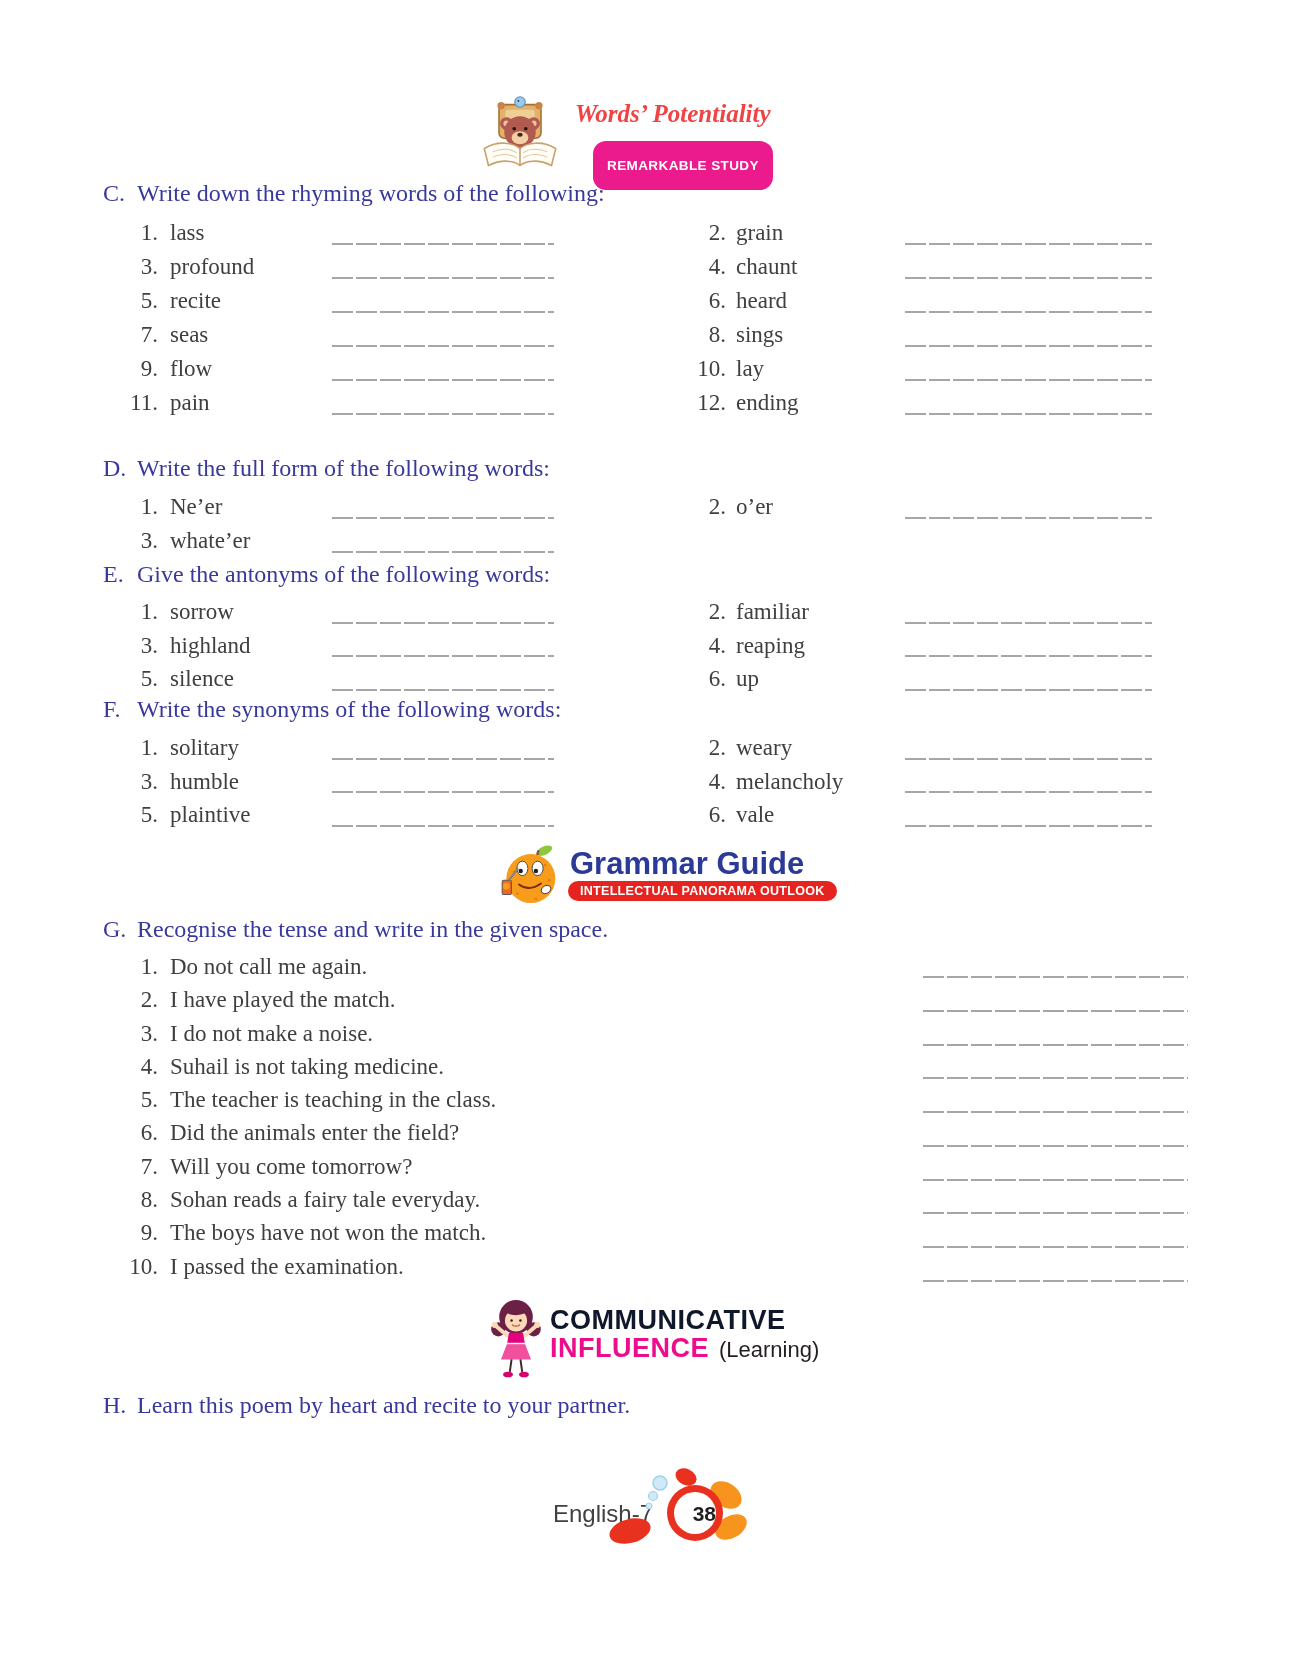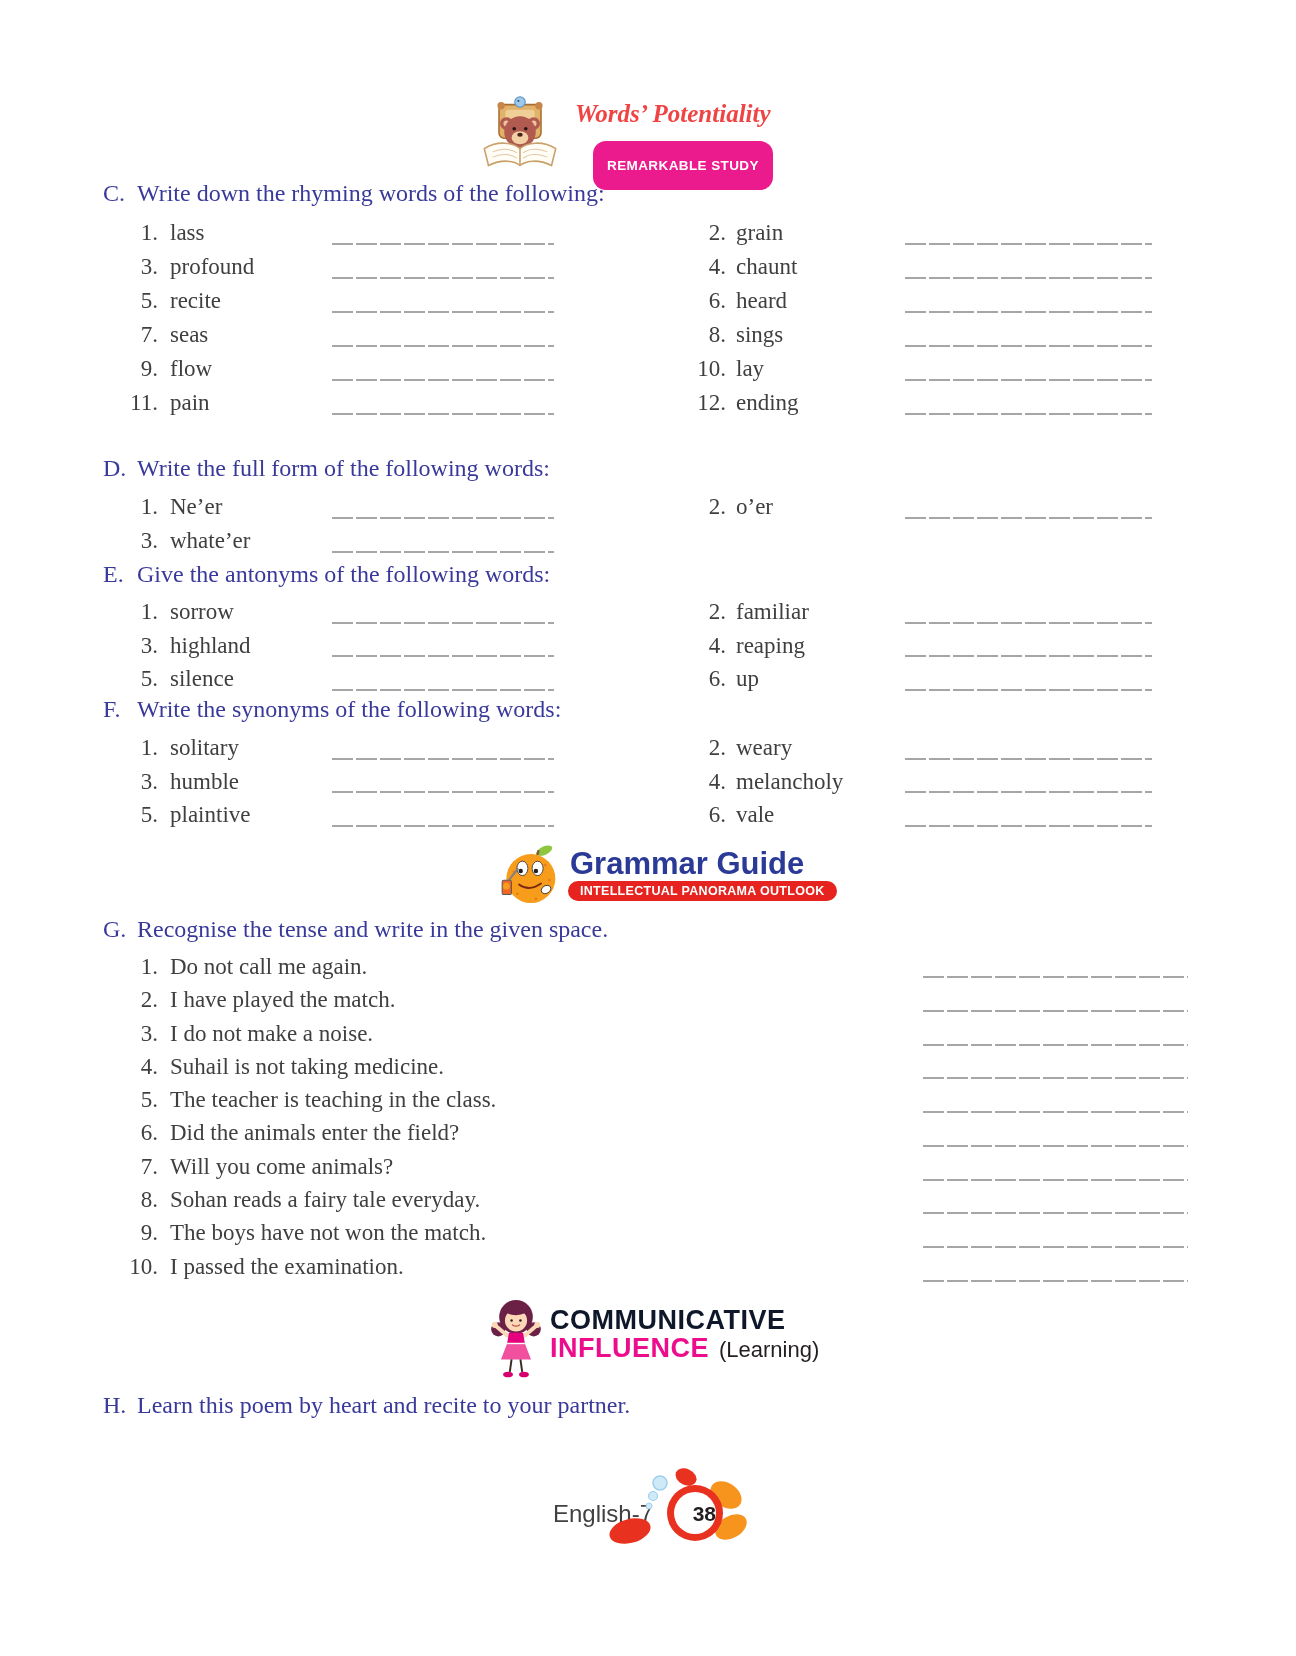--- a/index.html
+++ b/index.html
@@ -269,21 +269,21 @@
     <div class="grow">
       <span class="gn">5.</span>
       <span class="gt">The teacher is teaching in the class.</span>
     </div>
     <div class="grow">
       <span class="gn">6.</span>
       <span class="gt">Did the animals enter the field?</span>
     </div>
     <div class="grow">
       <span class="gn">7.</span>
-      <span class="gt">Will you come animals?</span>
+      <span class="gt">Will you come tomorrow?</span>
     </div>
     <div class="grow">
       <span class="gn">8.</span>
       <span class="gt">Sohan reads a fairy tale everyday.</span>
     </div>
     <div class="grow">
       <span class="gn">9.</span>
       <span class="gt">The boys have not won the match.</span>
     </div>
     <div class="grow">

